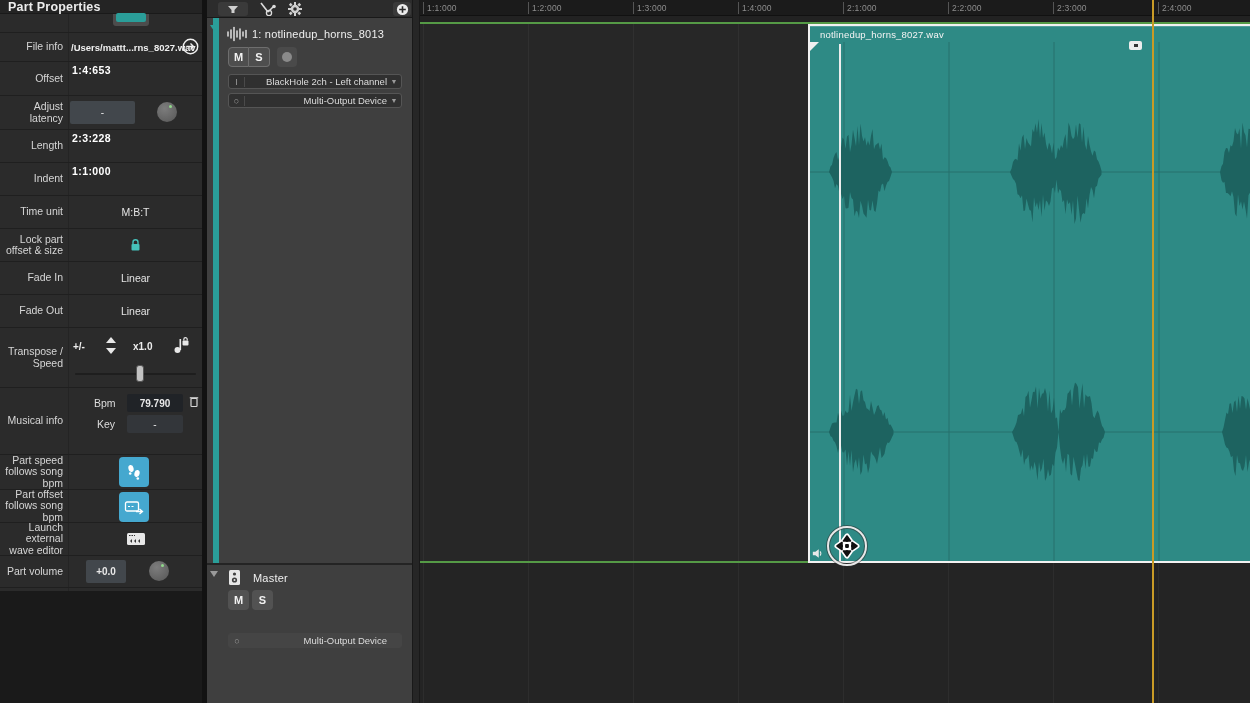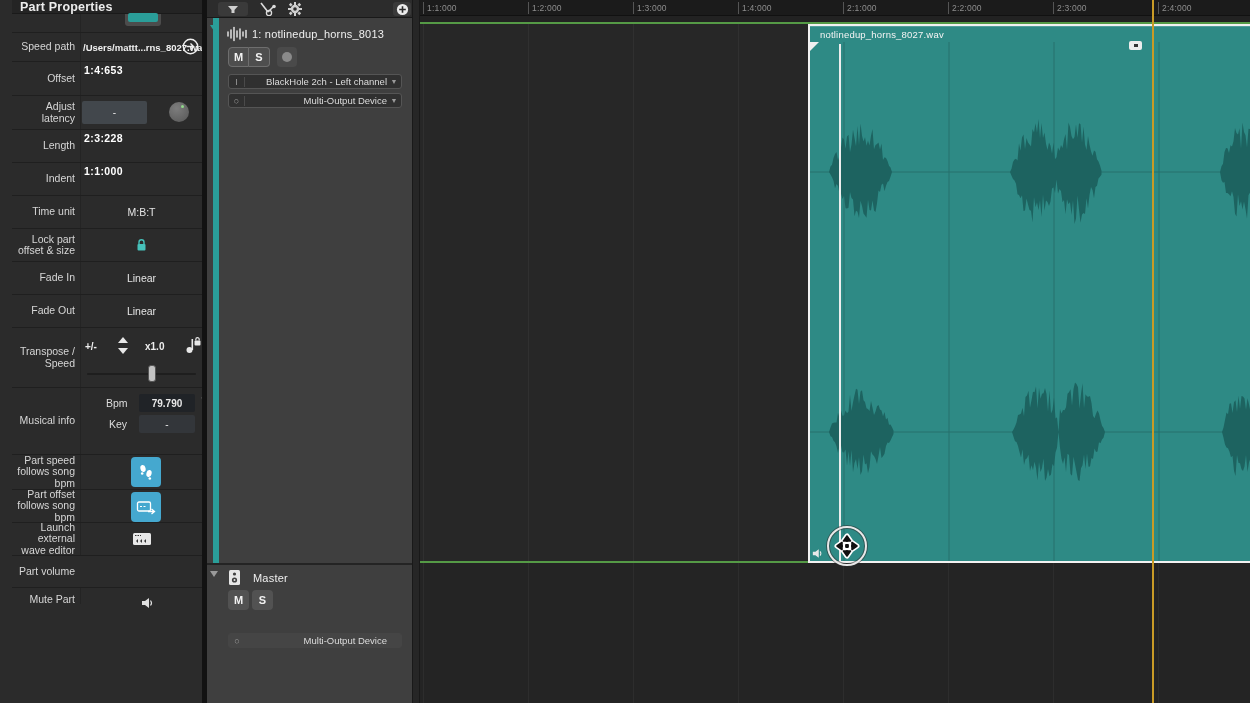--- a/index.html
+++ b/index.html
@@ -5,21 +5,21 @@
   :root{
     --teal-accent:#2a9e99; --part-fill:#2e8a85; --wave-fill:#1d6360;
     --part-grid:#26716d; --playhead:#c99b26; --lane-green:#559a46; --blue-button:#45a8cf;
   }
   *{margin:0;padding:0;box-sizing:border-box;}
   html,body{width:1250px;height:703px;overflow:hidden;background:#1a1a1a;
     font-family:"Liberation Sans",sans-serif;-webkit-font-smoothing:antialiased;}
   .app{position:relative;width:1250px;height:703px;background:#1a1a1a;}
 
   
-  .props{position:absolute;left:0;top:0;width:202px;height:703px;background:#2b2b2b;overflow:hidden;padding-left:12px;}
+  .props{position:absolute;left:0;top:0;width:202px;height:591px;background:#2b2b2b;overflow:hidden;}
   .props-divider{position:absolute;left:202px;top:0;width:5px;height:703px;background:#121212;}
   .props-header{height:14px;background:#242424;color:#ececec;font-size:12.5px;font-weight:bold;
     letter-spacing:.2px;padding:0 0 0 8px;display:flex;align-items:center;border-bottom:1px solid #1a1a1a;}
   .prow{display:flex;border-bottom:1px solid #1f1f1f;position:relative;background:#2b2b2b;}
   .plabel{width:68px;padding:1px 5px 1px 2px;color:#d6d6d6;font-size:10.5px;line-height:11.5px;
     display:flex;flex-direction:column;justify-content:center;align-items:flex-end;text-align:right;}
   .pvalue{flex:1;position:relative;border-left:1px solid #242424;}
   .vtop{position:absolute;top:2px;left:3px;font-size:10.5px;font-weight:bold;color:#fff;letter-spacing:.4px;}
   .vcenter{display:flex;align-items:center;justify-content:center;height:100%;color:#e4e4e4;font-size:10.5px;}
   .field{background:#42474c;border-radius:2px;color:#e8e8e8;font-size:10px;display:flex;
@@ -86,21 +86,21 @@
     <div class="prow" style="height:19px">
       <div class="plabel"></div>
       <div class="pvalue">
         <div class="toggle-housing">
             <div class="toggle-nub"></div>
           </div>
       </div>
     </div>
 
     <div class="prow" style="height:29px">
-      <div class="plabel">Speed path</div>
+      <div class="plabel">File info</div>
       <div class="pvalue">
         <div style="position:absolute;left:2px;top:0;height:100%;display:flex;align-items:center;color:#f0f0f0;font-size:9.5px;font-weight:bold;white-space:nowrap">/Users/mattt...rns_8027.wav</div>
         <svg class="mini-speaker" style="right:3px;top:5px;position:absolute" width="17" height="17" viewBox="0 0 17 17">
           <circle cx="8.5" cy="8.5" r="7.2" fill="none" stroke="#f0f0f0" stroke-width="1.4"></circle>
           <path d="M4.5 8.5 H11 M8.5 5.5 L11.5 8.5 L8.5 11.5" fill="none" stroke="#f0f0f0" stroke-width="1.4"></path>
         </svg>
       </div>
     </div>
 
     <div class="prow" style="height:34px">
@@ -237,20 +237,24 @@
             <rect x="1" y="1" width="18" height="12" rx="1.5" fill="#e8e8e8"></rect>
             <line x1="3" y1="3.5" x2="9" y2="3.5" stroke="#333" stroke-width="1" stroke-dasharray="1.5 1"></line>
             <path d="M4 9 L6 7 L6 11 Z M8 9 L10 7 L10 11 Z M12 9 L14 7 L14 11 Z" fill="#333"></path>
           </svg>
         </div>
       </div>
     </div>
 
     <div class="prow" style="height:32px">
       <div class="plabel">Part volume</div>
+      <div class="pvalue">
+        <div class="field" style="position:absolute;left:17px;top:4px;width:40px;height:23px;font-weight:bold">+0.0</div>
+        <div class="knob" style="position:absolute;left:80px;top:5px"></div>
+      </div>
     </div>
 
     <div class="prow" style="height:16px;border-bottom:none">
       <div class="plabel" style="justify-content:flex-start;padding-top:6px">Mute Part</div>
       <div class="pvalue">
         <svg style="position:absolute;left:60px;top:9px" width="13" height="12" viewBox="0 0 13 12">
           <path d="M1 4 H4 L8 1 V11 L4 8 H1 Z" fill="#e0e0e0"></path>
           <path d="M9.5 3.5 Q11.5 6 9.5 8.5" fill="none" stroke="#e0e0e0" stroke-width="1.2"></path>
         </svg>
       </div>

